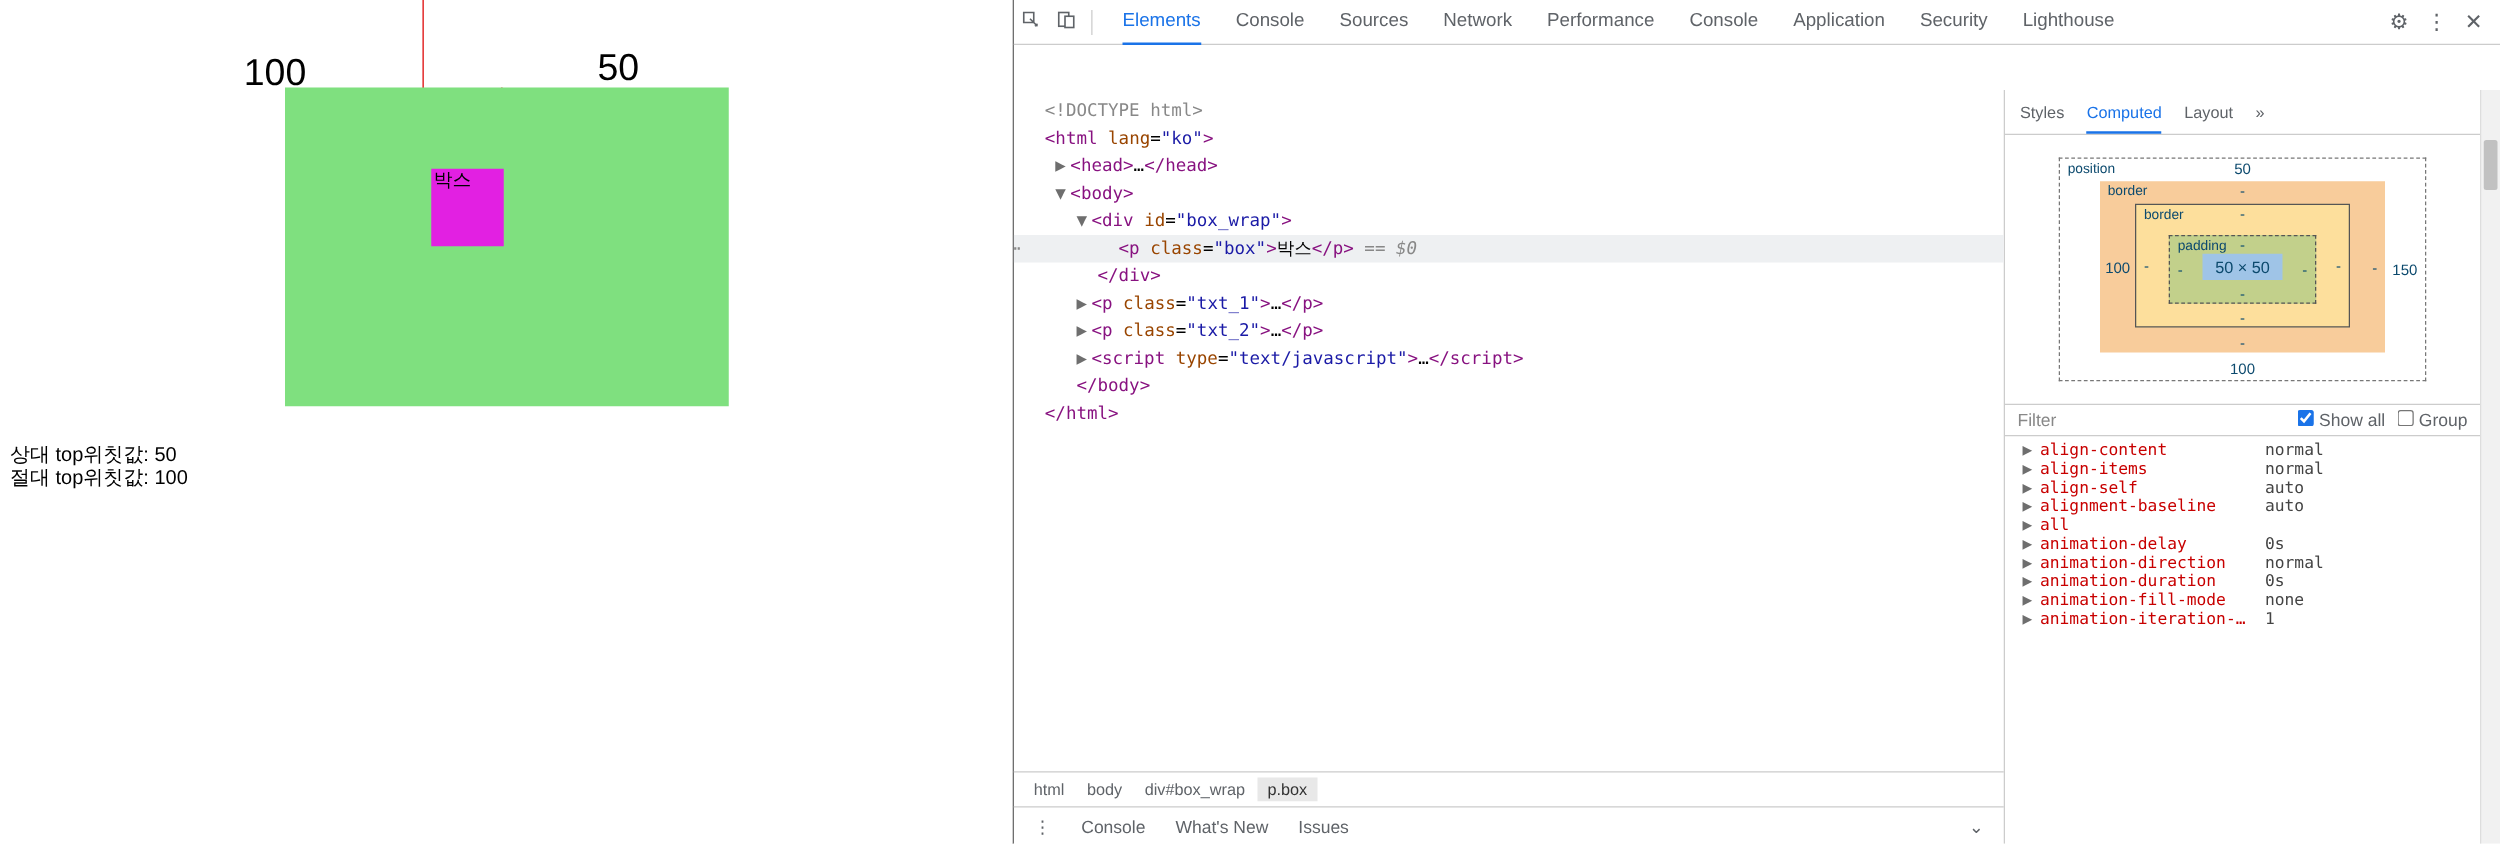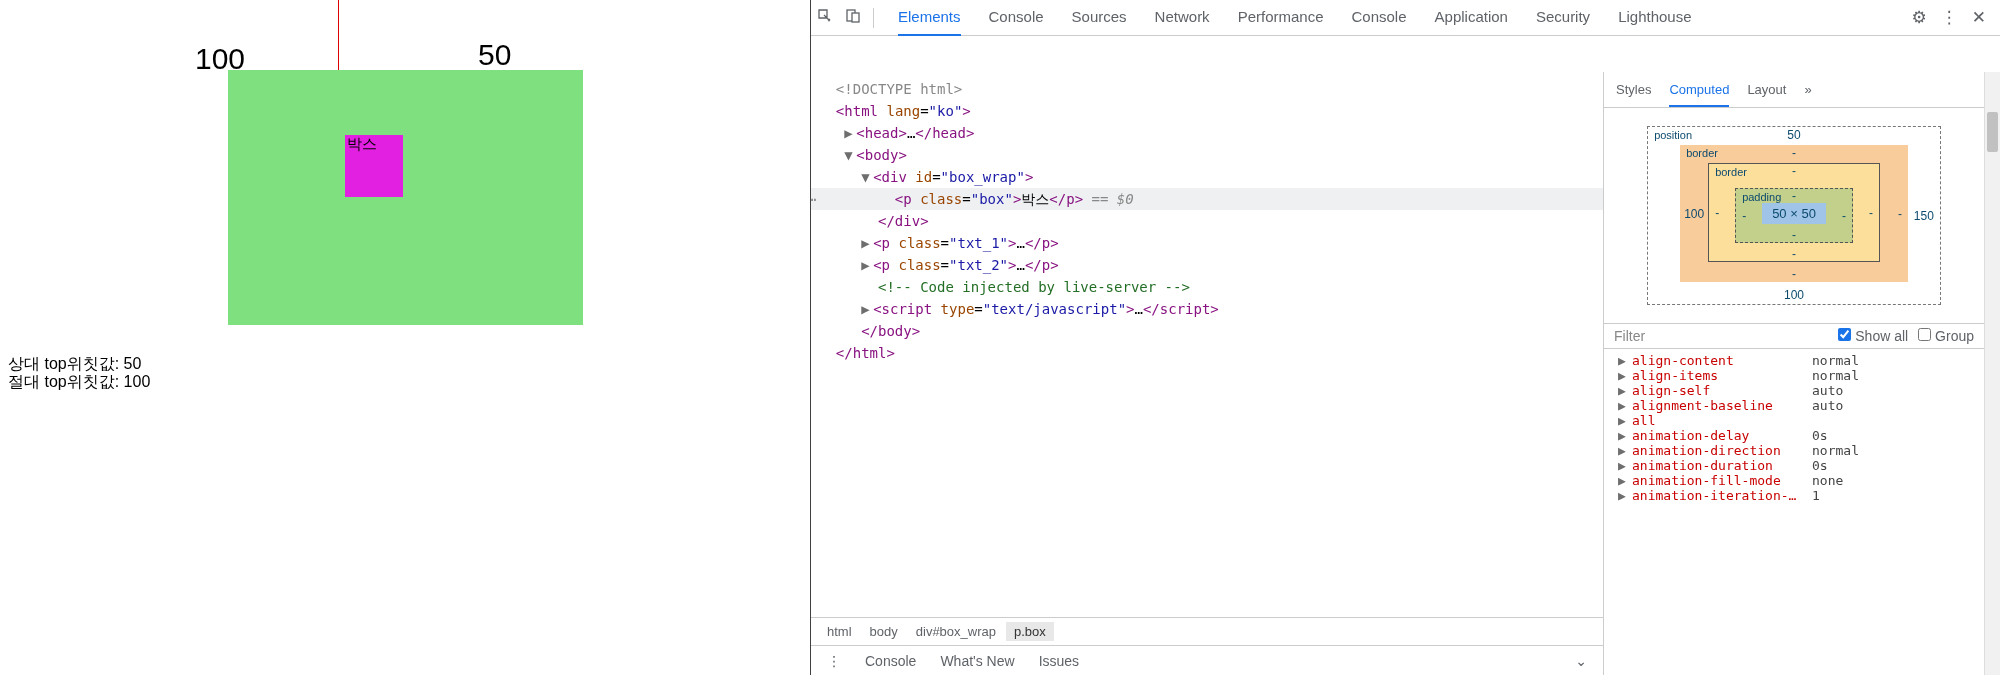--- a/index.html
+++ b/index.html
@@ -133,21 +133,20 @@
         <div class="dom-tree">
 <div class="dom-line gray">  &lt;!DOCTYPE html&gt;</div>
 <div class="dom-line">  <span class="tag">&lt;html</span> <span class="attr-n">lang</span>=<span class="attr-v">"ko"</span><span class="tag">&gt;</span></div>
 <div class="dom-line">   <span class="toggle">▶</span><span class="tag">&lt;head&gt;</span>…<span class="tag">&lt;/head&gt;</span></div>
 <div class="dom-line">   <span class="toggle">▼</span><span class="tag">&lt;body&gt;</span></div>
 <div class="dom-line">     <span class="toggle">▼</span><span class="tag">&lt;div</span> <span class="attr-n">id</span>=<span class="attr-v">"box_wrap"</span><span class="tag">&gt;</span></div>
 <div class="dom-line sel">         <span class="tag">&lt;p</span> <span class="attr-n">class</span>=<span class="attr-v">"box"</span><span class="tag">&gt;</span>박스<span class="tag">&lt;/p&gt;</span><span class="eqinfo"> == $0</span></div>
 <div class="dom-line">       <span class="tag">&lt;/div&gt;</span></div>
 <div class="dom-line">     <span class="toggle">▶</span><span class="tag">&lt;p</span> <span class="attr-n">class</span>=<span class="attr-v">"txt_1"</span><span class="tag">&gt;</span>…<span class="tag">&lt;/p&gt;</span></div>
 <div class="dom-line">     <span class="toggle">▶</span><span class="tag">&lt;p</span> <span class="attr-n">class</span>=<span class="attr-v">"txt_2"</span><span class="tag">&gt;</span>…<span class="tag">&lt;/p&gt;</span></div>
-<div class="dom-line">       <span class="comment">&lt;!-- Code injected by live-server --&gt;</span></div>
 <div class="dom-line">     <span class="toggle">▶</span><span class="tag">&lt;script</span> <span class="attr-n">type</span>=<span class="attr-v">"text/javascript"</span><span class="tag">&gt;</span>…<span class="tag">&lt;/script&gt;</span></div>
 <div class="dom-line">     <span class="tag">&lt;/body&gt;</span></div>
 <div class="dom-line">  <span class="tag">&lt;/html&gt;</span></div>
         </div>
         <div class="breadcrumb">
           <span>html</span>
           <span>body</span>
           <span>div#box_wrap</span>
           <span class="cur">p.box</span>
         </div>

